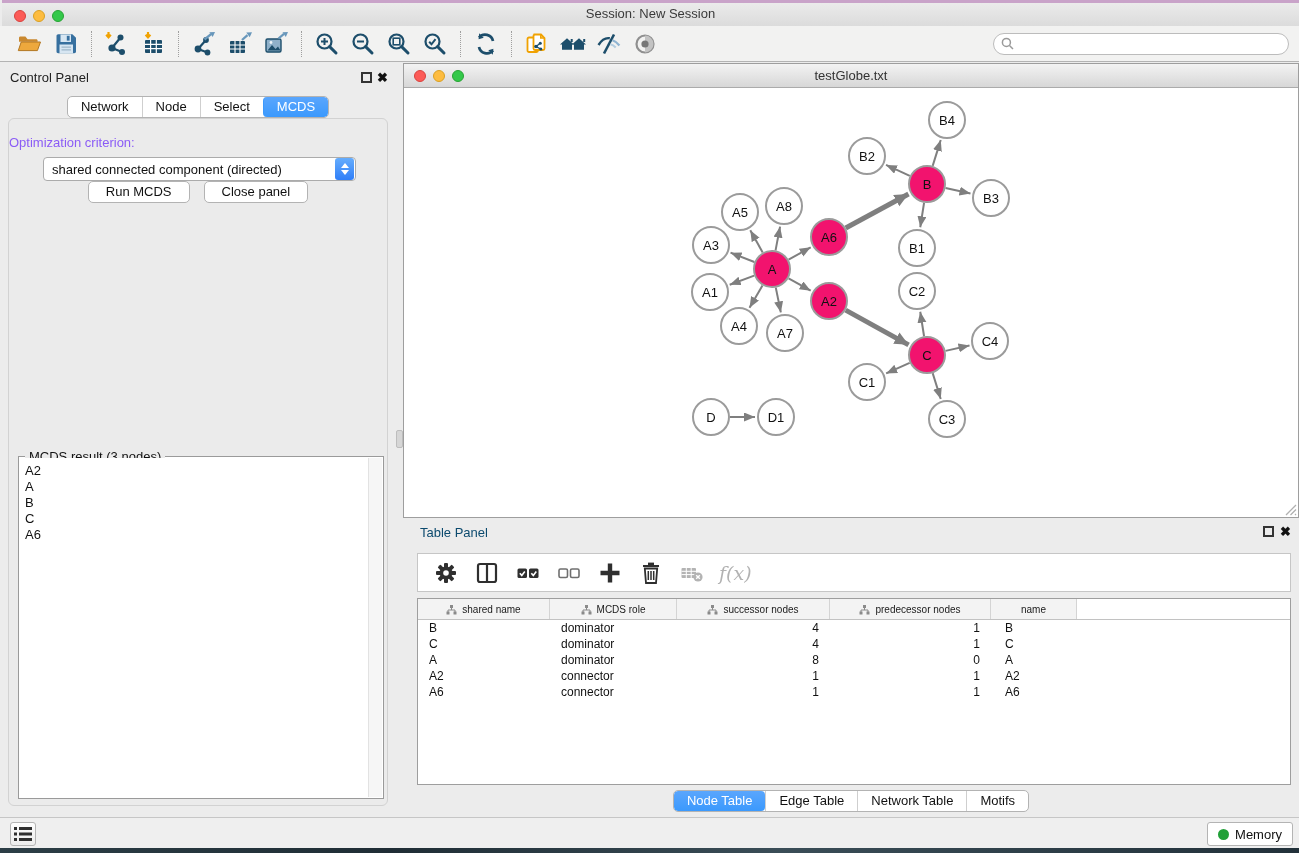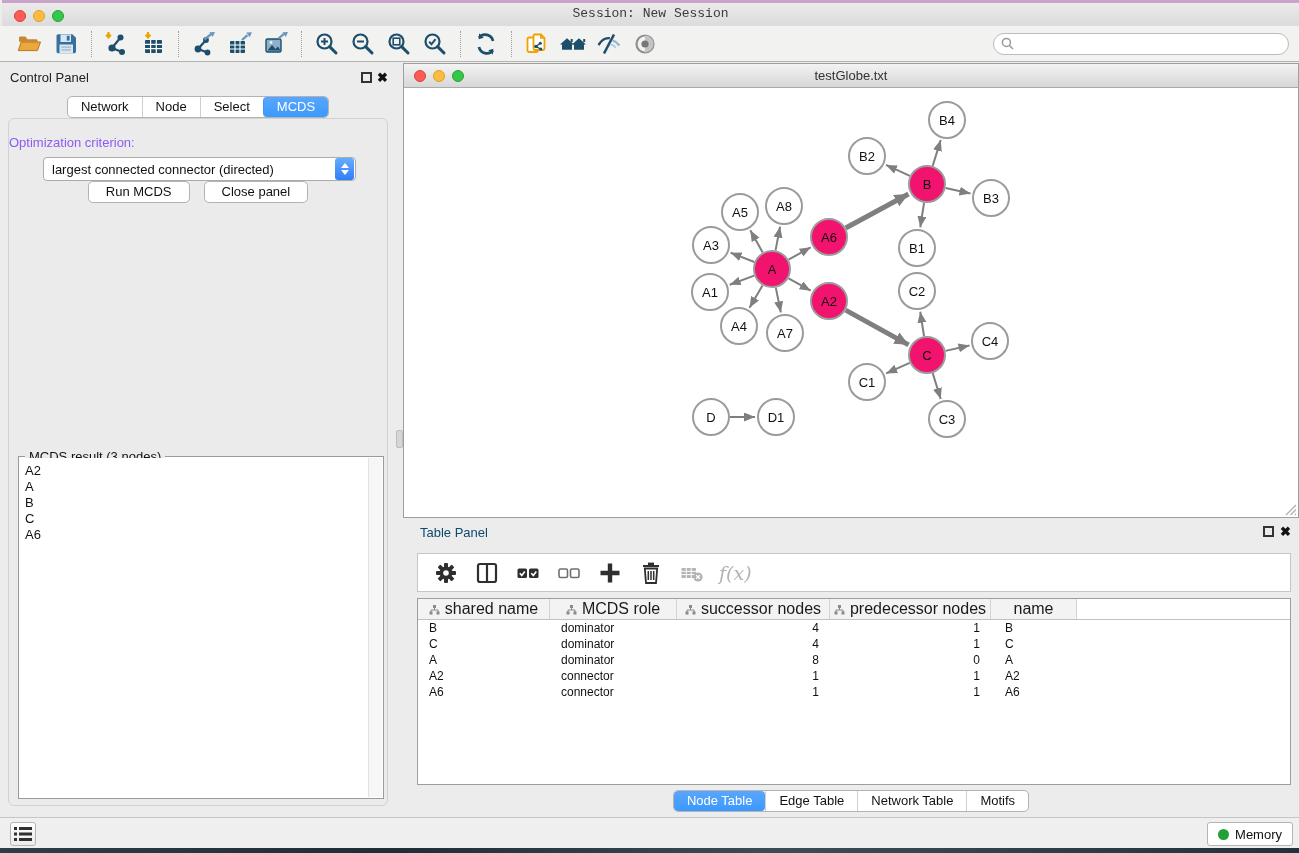--- a/index.html
+++ b/index.html
@@ -3,21 +3,21 @@
 <meta charset="utf-8">
 <style>
   * { box-sizing: border-box; margin: 0; padding: 0; }
   html,body { width:1299px; height:853px; }
   body { font-family:"Liberation Sans", sans-serif; background:#ececec; overflow:hidden; }
   .screen { position:relative; width:1299px; height:853px; background:#ececec; }
 
   
   .main-titlebar { position:absolute; left:2px; top:0; right:0; height:32px;
     background:linear-gradient(#ebebeb,#d8d8d8); border-top:3px solid #c9a3c9;
-    border-bottom:1px solid #b5b5b5;font-family:Liberation Mono, monospace; }
+    border-bottom:1px solid #b5b5b5; }
   .tl { position:absolute; top:7px; width:12px; height:12px; border-radius:50%; }
   .tl.red    { left:12px;  background:#fc5b57; border:1px solid #d8423e; }
   .tl.yellow { left:31px;  background:#fdbc40; border:1px solid #d9a023; }
   .tl.green  { left:50px;  background:#34c84a; border:1px solid #27a334; }
   .main-title { text-align:center; line-height:22px; font-size:13px; color:#3a3a3a; }
 
   
   .main-toolbar { position:absolute; left:0; top:26px; right:0; height:36px;
     background:#f2f2f1; border-bottom:1px solid #b3b3b3; display:flex; align-items:center;
     padding-left:12px; }
@@ -87,21 +87,21 @@
 
   
   .table-panel { position:absolute; left:403px; top:520px; width:896px; height:292px; }
   .tp-title { position:absolute; left:17px; top:5px; font-size:13px; color:#0c4a6e; }
   .tp-toolbar { position:absolute; left:14px; top:33px; width:874px; height:39px; background:#fff;
     border:1px solid #c6c6c6; display:flex; align-items:center; gap:13px; padding-left:14px; }
   .tp-ico { width:28px; height:28px; display:flex; align-items:center; justify-content:center; }
   .fx { font-family:"DejaVu Serif", serif; font-style:italic; font-size:19px; color:#b2b2b2; }
   .data-table { position:absolute; left:14px; top:78px; width:874px; height:187px; background:#fff;
     border:1px solid #9e9e9e; overflow:hidden; }
-  .thead { display:flex; height:21px; border-bottom:1px solid #c2c2c2; font-size:16px; }
+  .thead { display:flex; height:21px; border-bottom:1px solid #c2c2c2; font-size:10px; }
   .th { background:#f3f3f3; border-right:1px solid #d4d4d4; display:flex; align-items:center;
     justify-content:center; gap:5px; color:#1a1a1a; }
   .th.filler { background:#fff; border-right:none; flex:1; }
   .sort-ico { flex:0 0 auto; }
   .tr { display:flex; height:16px; font-size:12px; color:#111; }
   .td { overflow:hidden; white-space:nowrap; line-height:16px; }
   .td.left { padding-left:11px; text-align:left; }
   .td.right { padding-right:11px; text-align:right; }
   .td.name { padding-left:14px; }
   .tp-tabs { position:absolute; left:0; top:270px; width:100%; display:flex; justify-content:center; }
@@ -284,21 +284,21 @@
       <div class="seg-control" id="cp-tabs">
           <div class="seg">Network</div>
           <div class="seg">Node</div>
           <div class="seg">Select</div>
           <div class="seg active">MCDS</div>
         </div>
     </div>
     <div class="cp-content">
       <div class="opt-label">Optimization criterion:</div>
       <div class="dropdown">
-        <span class="dd-text">largest connected connector (directed)</span>
+        <span class="dd-text">shared connected component (directed)</span>
         <span class="dd-stepper">
           <span class="arr-up"></span>
             <span class="arr-dn"></span>
         </span>
       </div>
       <div class="cp-buttons">
         <button class="push-btn">Run MCDS</button>
         <button class="push-btn">Close panel</button>
       </div>
       <div class="groupbox">

